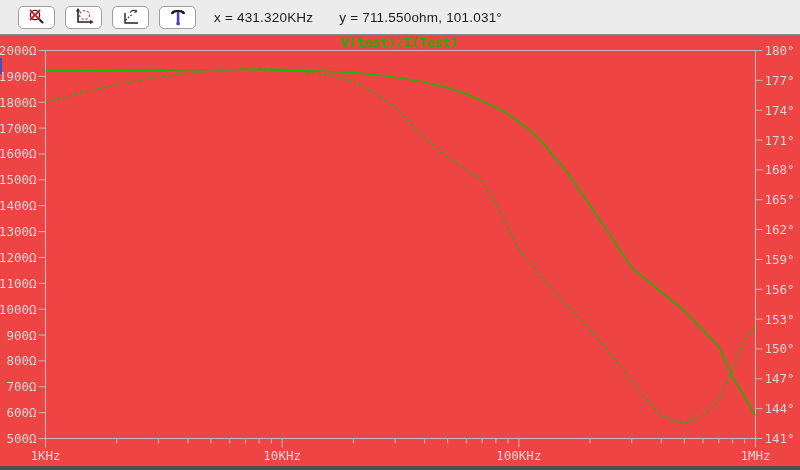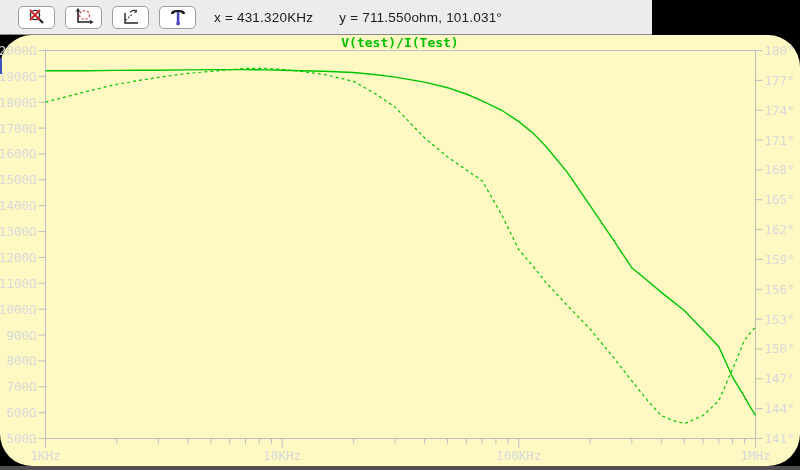--- a/index.html
+++ b/index.html
@@ -1,26 +1,26 @@
 <!DOCTYPE html>
 <html><head>
 <meta charset="utf-8">
 <style>
   * { margin:0; padding:0; box-sizing:border-box; }
   html,body { width:800px; height:470px; background:#000; overflow:hidden;
               font-family:"Liberation Sans", sans-serif; position:relative; }
-  .toolbar { position:absolute; top:0; left:0; width:652px; height:35px;
+  .toolbar { position:absolute; top:0; left:0; width:800px; height:35px;
              background:#ececec; border-bottom:1px solid #8a8a8a;
              display:flex; align-items:center; padding-left:18px; gap:10px; }
   .tb-btn { width:37px; height:23px; background:#ffffff; border:1px solid #9e9e9e;
             border-radius:5px; display:flex; align-items:center; justify-content:center;
             padding:0; cursor:pointer; }
   .readout { margin-left:8px; font-size:13.5px; color:#1c1c1c; display:flex; gap:26px;
              letter-spacing:0.2px; white-space:nowrap; }
-  .plot-wrap { position:absolute; top:35px; left:0; width:800px; height:431px; background:#fef9c3;border-radius:32px; }
+  .plot-wrap { position:absolute; top:35px; left:0; width:800px; height:431px; background:#ef4444; }
   svg.plot text { font-family:"DejaVu Sans Mono", monospace; }
   .bottom-strip { position:absolute; top:466px; left:0; width:800px; height:4px; background:#4f4f4f; }
   .artifact { position:absolute; left:0; top:58px; width:2px; height:16px; background:#3f51c1; }
 </style>
 </head>
 <body>
 
 <div class="toolbar">
   <button class="tb-btn">
     <svg width="20" height="18" viewBox="0 0 20 18">

